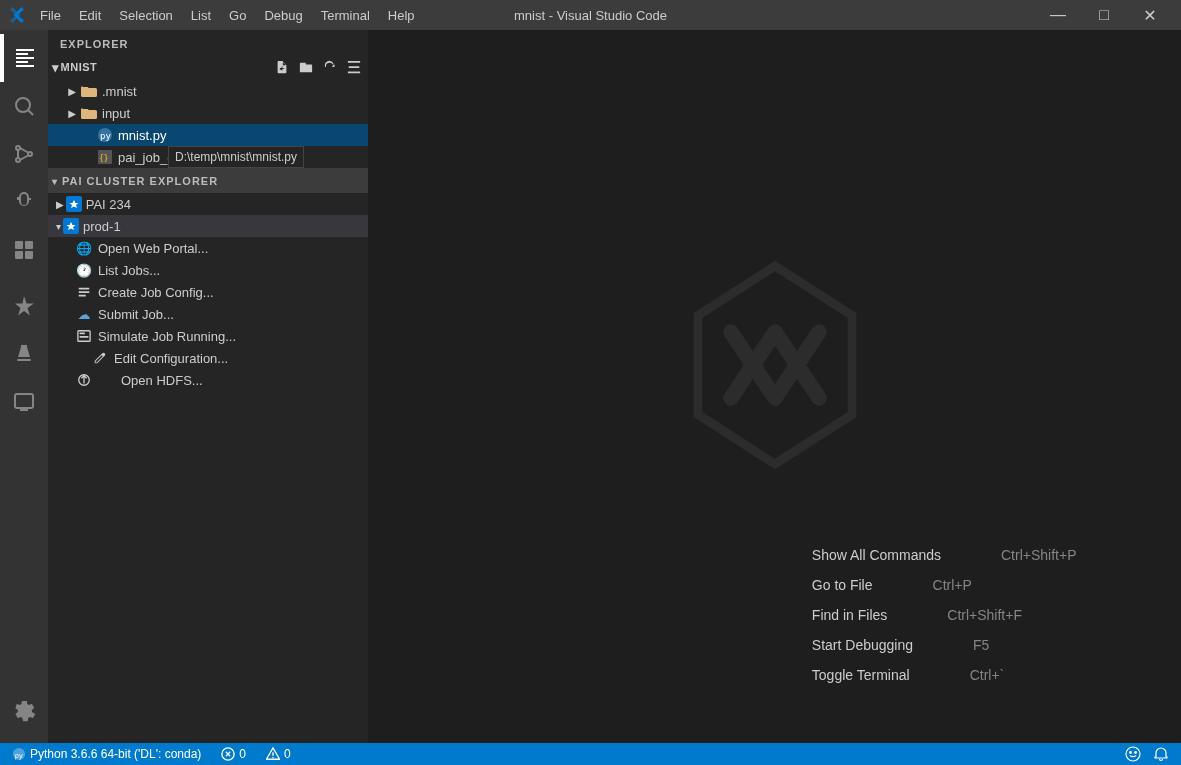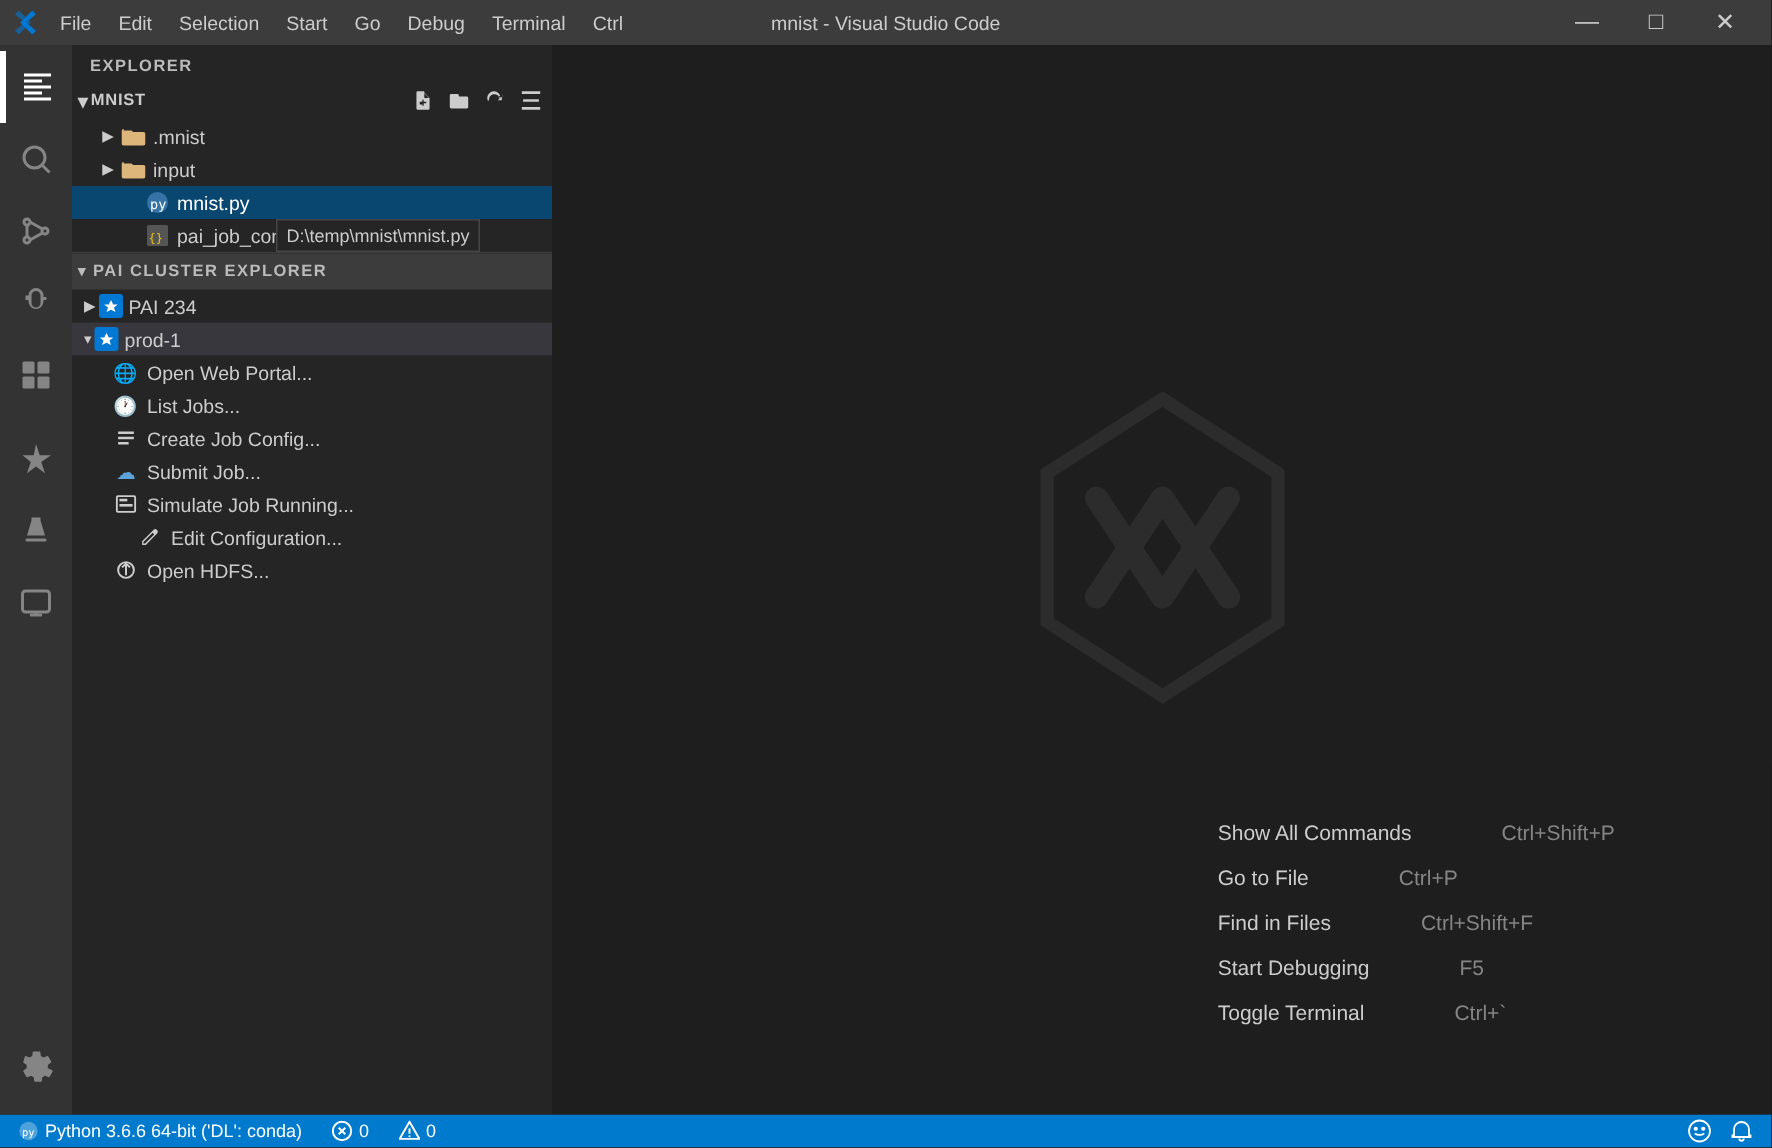--- a/index.html
+++ b/index.html
@@ -199,21 +199,20 @@
       background: #252526;
       border: 1px solid #454545;
       color: #cccccc;
       font-size: 12px;
       padding: 3px 6px;
       white-space: nowrap;
       z-index: 100;
       top: 22px;
       left: 120px;
       pointer-events: none;
-      margin-left: 16px;
     }
 
     
     #pai-explorer {
       flex: 1;
       overflow-y: auto;
       border-top: 1px solid #3c3c3c;
     }
     .pai-section-header {
       display: flex;
@@ -340,25 +339,25 @@
   <div id="titlebar-left">
 
     <svg id="app-icon" viewBox="0 0 18 18" xmlns="http://www.w3.org/2000/svg">
       <path d="M13.5 1L16 3.5l-6.5 5.5 6.5 5.5L13.5 17l-8-8z" fill="#0078d4"></path>
       <path d="M4.5 1L2 3.5l6.5 5.5L2 14.5 4.5 17l8-8z" fill="#0078d4" opacity="0.6"></path>
     </svg>
     <div id="menu-bar">
       <span class="menu-item">File</span>
       <span class="menu-item">Edit</span>
       <span class="menu-item">Selection</span>
-      <span class="menu-item">Start</span>
+      <span class="menu-item">List</span>
       <span class="menu-item">Go</span>
       <span class="menu-item">Debug</span>
       <span class="menu-item">Terminal</span>
-      <span class="menu-item">Ctrl</span>
+      <span class="menu-item">Help</span>
     </div>
   </div>
   <div id="title-center">mnist - Visual Studio Code</div>
   <div id="window-controls">
     <div class="win-btn">—</div>
     <div class="win-btn">□</div>
     <div class="win-btn close">✕</div>
   </div>
 </div>
 
@@ -563,21 +562,21 @@
 
       <div class="pai-tree-item" style="padding-left:44px;">
         <span class="pai-action-icon">
           <svg width="14" height="14" viewBox="0 0 16 16" fill="#cccccc">
               <path d="M13.4 2.6a2 2 0 00-2.8 0L2 11.2V14h2.8l8.6-8.6a2 2 0 000-2.8zM4.2 13H3v-1.2l7-7 1.2 1.2-7 7z"></path>
             </svg>
         </span>
         <span>Edit Configuration...</span>
       </div>
 
-      <div class="pai-tree-item" style="padding-left:28px;">
+      <div class="pai-tree-item" style="padding-left:28px;gap:23px;">
         <span class="pai-action-icon">
           <svg width="14" height="14" viewBox="0 0 16 16" fill="#cccccc">
               <circle cx="8" cy="8" r="6" stroke="#cccccc" stroke-width="1.5" fill="none"></circle>
               <path d="M8 4v8M5 6l3-3 3 3" stroke="#cccccc" stroke-width="1.5" fill="none"></path>
             </svg>
         </span>
         <span>Open HDFS...</span>
       </div>
 
     </div>

